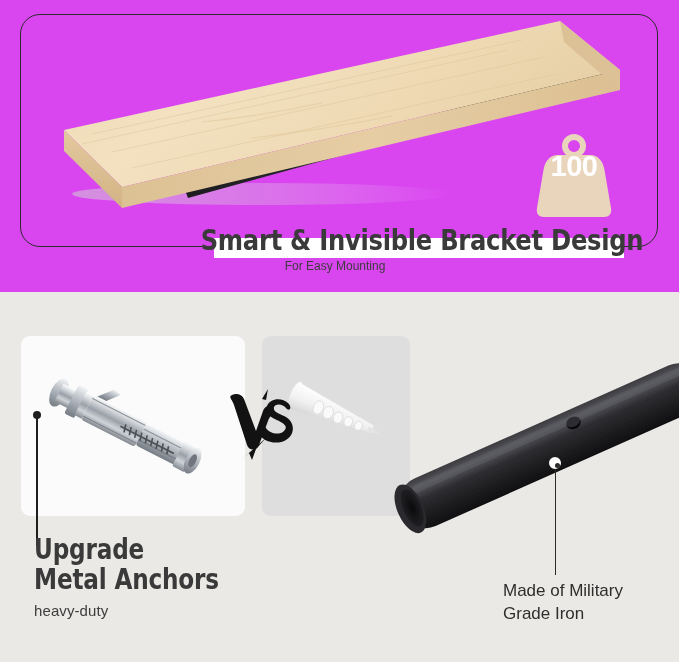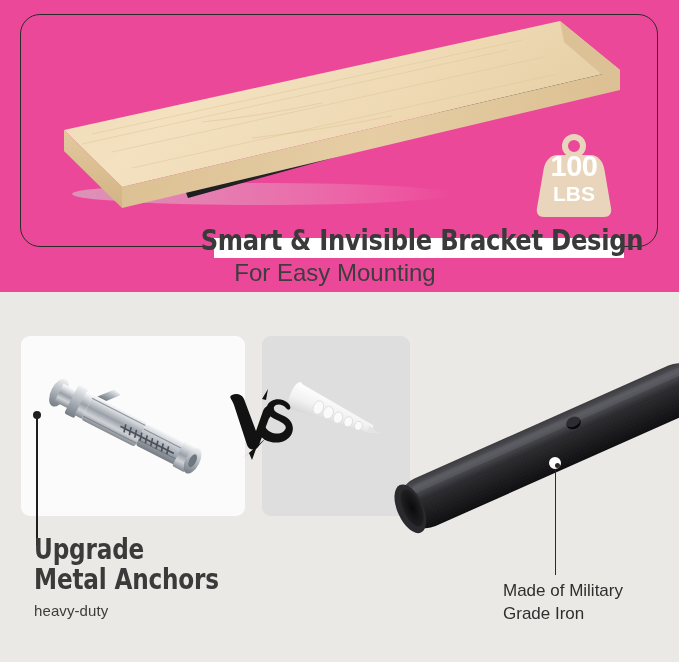--- a/index.html
+++ b/index.html
@@ -4,21 +4,21 @@
 <style>
   html,body{margin:0;padding:0;}
   body{
     width:679px;height:662px;overflow:hidden;
     font-family:"Liberation Sans", sans-serif;
     background:#ffffff;
   }
   .page{position:relative;width:679px;height:662px;}
 
   
-  .top-panel{position:absolute;left:0;top:0;width:679px;height:292px;background:#ec4899;overflow:hidden;}
+  .top-panel{position:absolute;left:0;top:0;width:679px;height:292px;background:#d946ef;overflow:hidden;}
 
   .frame-border{
     position:absolute;left:20px;top:14px;width:638px;height:233px;
     border:1.6px solid #2b2b2b;border-radius:20px;box-sizing:border-box;
   }
   
   .frame-gap{
     position:absolute;left:214px;top:238px;width:410px;height:20px;background:#ffffff;
   }
 
@@ -40,21 +40,21 @@
   .headline{
     position:absolute;left:212px;top:222px;width:420px;height:36px;
     display:flex;align-items:center;justify-content:center;
     font-family:"DejaVu Sans Condensed","Liberation Sans", sans-serif;
     font-weight:bold;font-size:29px;color:#3a3a3a;
     letter-spacing:-0.3px;white-space:nowrap;
     transform:scaleX(0.93);transform-origin:center;
   }
   .subline{
     position:absolute;left:0;top:259px;width:670px;text-align:center;
-    font-size:24px;color:#3d3d3d;
+    font-size:12px;color:#3d3d3d;
   }
 
   
   .bottom-panel{position:absolute;left:0;top:292px;width:679px;height:370px;background:#eae9e6;overflow:hidden;}
 
   .card{position:absolute;border-radius:9px;}
   .card-metal{left:21px;top:336px;width:224px;height:180px;background:#fbfbfb;}
   .card-plastic{left:262px;top:336px;width:148px;height:180px;background:#dedede;}
 
   .anchor-metal{position:absolute;left:24px;top:368px;width:200px;height:120px;}
@@ -171,21 +171,20 @@
         <polygon points="508,9 568,58 568,78 512,30" fill="#ddc196"></polygon>
       </svg>
     </div>
 
     <div class="weight-badge">
       <svg width="92" height="90" viewBox="0 0 92 90">
         <path d="M46 4 a12 12 0 0 0 -12 12 a12 12 0 0 0 4.2 9.1 L30 25 C22 25 17 31 15.5 40 L9 78 C8 84 11 87 16 87 L76 87 C81 87 84 84 83 78 L76.5 40 C75 31 70 25 62 25 L53.8 25.1 A12 12 0 0 0 58 16 A12 12 0 0 0 46 4 Z M46 10 a6 6 0 1 1 0 12 a6 6 0 0 1 0 -12 Z" fill="#e8d5bb"></path>
       </svg>
       <div class="weight-text">
         <span class="weight-num">100</span>
-        <span class="weight-unit">LBS</span>
       </div>
     </div>
 
     <div class="frame-gap"></div>
 
     <div class="headline">Smart &amp; Invisible Bracket Design</div>
     <div class="subline">For Easy Mounting</div>
   </div>
 
   <div class="bottom-panel"></div>

